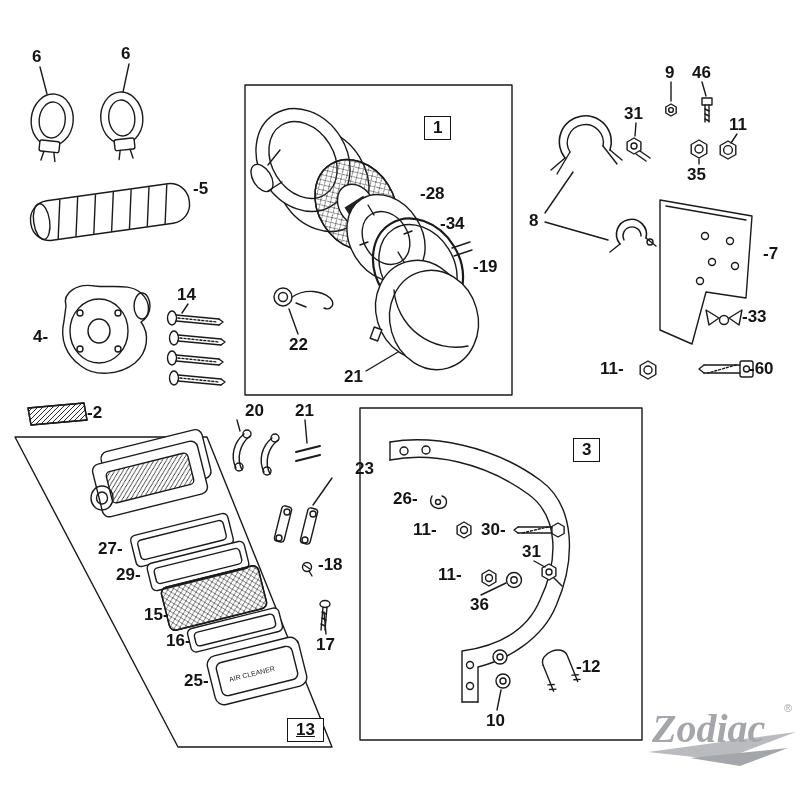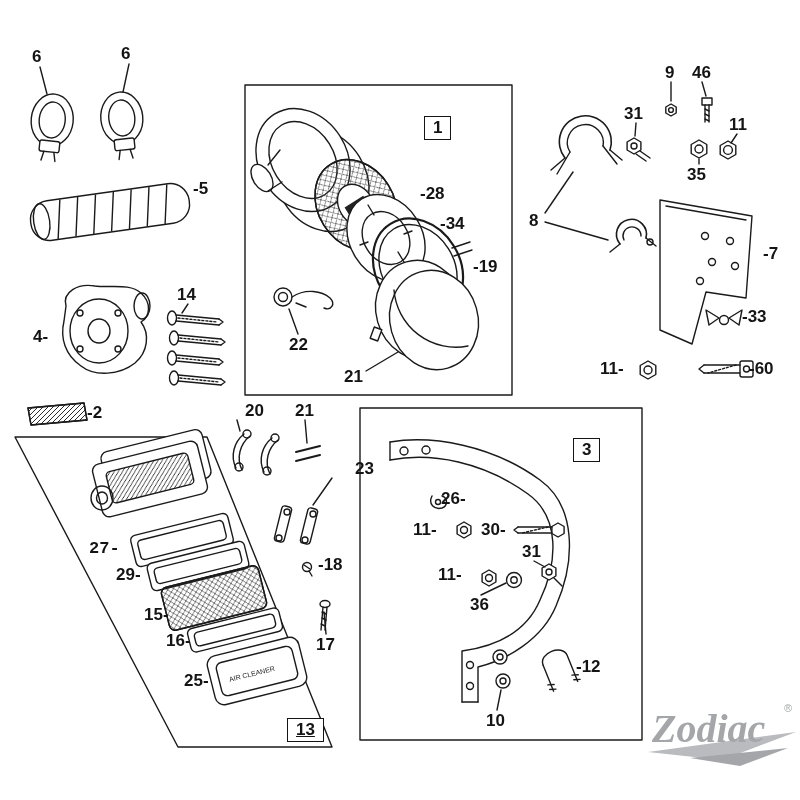--- a/index.html
+++ b/index.html
@@ -416,28 +416,28 @@
       <span class="part-label" style="left: 763px; top: 245px;">-7</span>
       <span class="part-label" style="left: 742px; top: 308px;">-33</span>
       <span class="part-label" style="left: 600px; top: 360px;">11-</span>
       <span class="part-label" style="left: 749px; top: 360px;">-60</span>
       <span class="part-label" style="left: 87px; top: 404px;">-2</span>
       <span class="part-label" style="left: 224px; top: 402px; margin-left: 21px;">20</span>
       <span class="part-label" style="left: 295px; top: 402px;">21</span>
       <span class="part-label" style="left: 326px; top: 460px; margin-left: 29px;">23</span>
       <span class="part-label" style="left: 318px; top: 556px;">-18</span>
       <span class="part-label" style="left: 316px; top: 636px;">17</span>
-      <span class="part-label" style="left: 89px; top: 540px; font-family: Liberation Mono, monospace;">27-</span>
+      <span class="part-label" style="left: 98px; top: 540px;">27-</span>
       <span class="part-label" style="left: 116px; top: 566px;">29-</span>
       <span class="part-label" style="left: 144px; top: 606px;">15-</span>
       <span class="part-label" style="left: 166px; top: 632px;">16-</span>
       <span class="part-label" style="left: 184px; top: 672px;">25-</span>
       <span class="part-label boxed" style="left: 287px; top: 718px; text-decoration: underline;">13</span>
       <span class="part-label boxed" style="left: 573px; top: 438px;">3</span>
-      <span class="part-label" style="left: 393px; top: 490px; margin-left: 48px;">26-</span>
+      <span class="part-label" style="left: 393px; top: 490px;">26-</span>
       <span class="part-label" style="left: 413px; top: 521px;">11-</span>
       <span class="part-label" style="left: 481px; top: 521px;">30-</span>
       <span class="part-label" style="left: 522px; top: 543px;">31</span>
       <span class="part-label" style="left: 438px; top: 566px;">11-</span>
       <span class="part-label" style="left: 470px; top: 596px;">36</span>
       <span class="part-label" style="left: 576px; top: 658px;">-12</span>
       <span class="part-label" style="left: 486px; top: 712px;">10</span>
     </div>
 
 </div>

